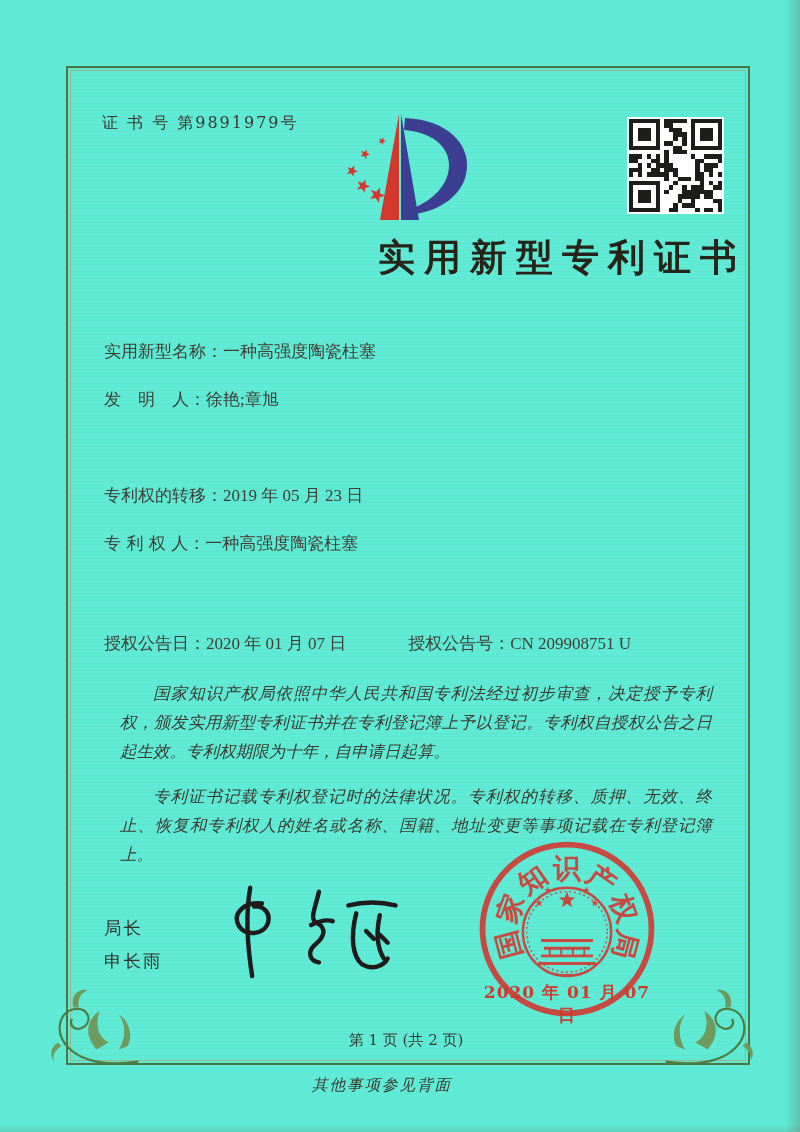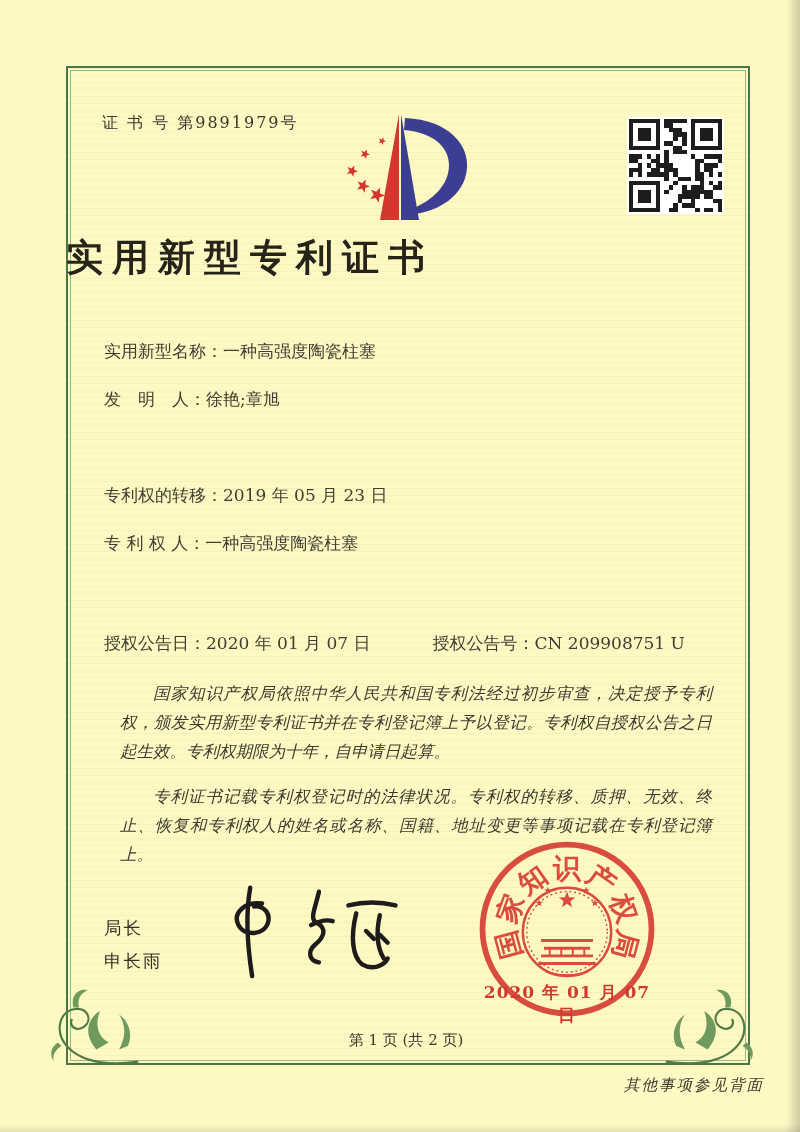--- a/index.html
+++ b/index.html
@@ -1,47 +1,47 @@
 <!DOCTYPE html>
 <html><head>
 <meta charset="utf-8">
 <style>
   html,body{margin:0;padding:0;background:#e9e6dd;}
   .page{
     position:relative;width:800px;height:1132px;margin:0 auto;
-    background:#fef9c3;overflow:hidden;
+    background:#5eead4;overflow:hidden;
     font-family:"DejaVu Serif","Liberation Serif",serif;
     color:#33312a;
   }
   .edge-right{position:absolute;top:0;right:0;width:14px;height:100%;
     background:linear-gradient(90deg,rgba(0,0,0,0),rgba(110,104,92,.32));}
   .edge-bottom{position:absolute;left:0;bottom:0;width:100%;height:8px;
     background:linear-gradient(180deg,rgba(0,0,0,0),rgba(110,104,92,.18));}
   .frame{position:absolute;left:66px;top:66px;width:680px;height:995px;
     border:2px solid #4a7745;
     background:
       repeating-linear-gradient(180deg,rgba(122,152,96,.07) 0 1px,rgba(0,0,0,0) 1px 7px);}
   .frame-inner{position:absolute;inset:2px;border:1px solid #9cb58c;}
   .abs{position:absolute;}
   .cert-no{left:102px;top:113px;font-size:16px;letter-spacing:2px;color:#3b382e;}
-  .title{left:66px;top:233px;width:680px;text-align:left;font-size:37px;
+  .title{left:66px;top:233px;width:680px;text-align:right;font-size:37px;
     font-weight:bold;letter-spacing:9px;color:#262419;}
   .field{left:104px;font-size:17px;color:#403d32;white-space:nowrap;}
   .flabel{display:inline-block;text-align:center;}
-  .fvalue{display:inline-block;}
+  .fvalue{display:inline-block;font-family:Liberation Serif, serif;}
   .addr-l2{margin-left:0;}
   .grant-gap{display:inline-block;width:62px;}
   .paras{left:104px;top:663px;width:624px;font-size:16.5px;line-height:1.76;
     text-align:justify;font-style:italic;color:#3c392e;}
   .paras p{margin:16px;text-indent:2em;}
   .sig-label{left:104px;font-size:17.5px;color:#34322a;letter-spacing:2px;}
   .seal-date{left:476px;top:981px;width:182px;text-align:center;font-size:17px;
     font-weight:bold;color:#cf3a30;letter-spacing:1px;font-style:normal;z-index:6;}
   .page-no{left:66px;top:1031px;width:680px;text-align:center;font-size:15px;color:#3b382e;}
-  .back-note{left:0;top:1075px;width:764px;text-align:right;font-size:15.5px;
+  .back-note{left:0;top:1075px;width:764px;text-align:center;font-size:15.5px;
     font-style:italic;color:#3c392e;letter-spacing:2px;}
   svg{display:block;}
   .seal-svg{opacity:.88;z-index:5;}
 </style>
 </head>
 <body>
 
 <div class="page">
 
   <div class="frame">

